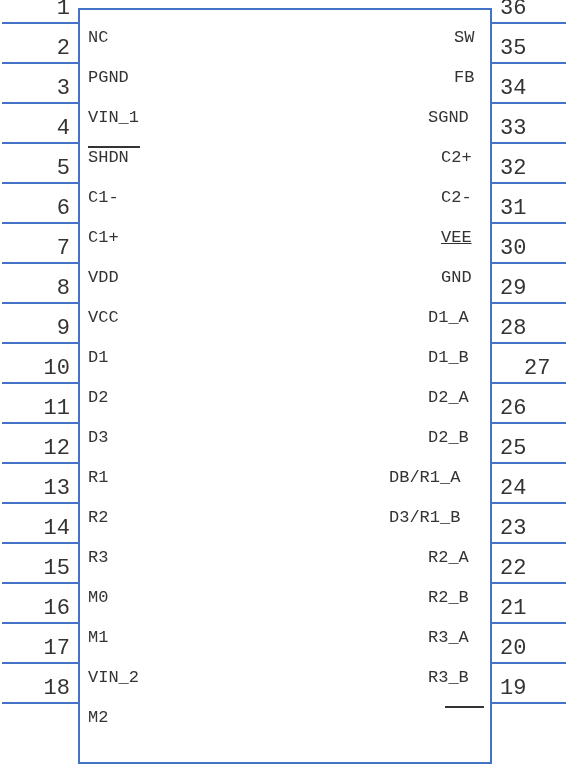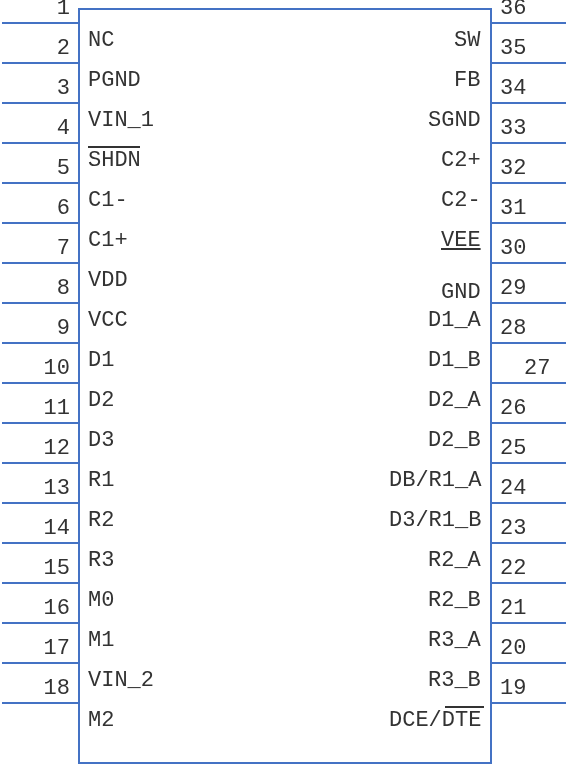--- a/index.html
+++ b/index.html
@@ -33,21 +33,21 @@
     line-height: 1;
   }
   .pin-number.left {
     text-align: right;
   }
   .pin-number.right {
     text-align: left;
   }
   .pin-label {
     position: absolute;
-    font-size: 22px;
+    font-size: 17px;
     color: #333333;
     white-space: nowrap;
   }
   .pin-label.left {
     text-align: left;
   }
   .pin-label.right {
   }
   .overline {
     position: absolute;
@@ -128,21 +128,21 @@
     <div class="pin-number right" style="left: 500px; width: 60px; top: 118px;">33</div>
     <div class="pin-label right" style="left: 441px; width: 43px; top: 148px;">C2+</div>
     <div class="pin-lead" style="left: 492px; top: 182px; width: 74px;"></div>
     <div class="pin-number right" style="left: 500px; width: 60px; top: 158px;">32</div>
     <div class="pin-label right" style="left: 441px; width: 43px; top: 188px;">C2-</div>
     <div class="pin-lead" style="left: 492px; top: 222px; width: 74px;"></div>
     <div class="pin-number right" style="left: 500px; width: 60px; top: 198px;">31</div>
     <div class="pin-label right" style="left: 441px; width: 43px; top: 228px; text-decoration: underline;">VEE</div>
     <div class="pin-lead" style="left: 492px; top: 262px; width: 74px;"></div>
     <div class="pin-number right" style="left: 500px; width: 60px; top: 238px;">30</div>
-    <div class="pin-label right" style="left: 441px; width: 43px; top: 268px; margin-top: 12px;">GND</div>
+    <div class="pin-label right" style="left: 441px; width: 43px; top: 268px;">GND</div>
     <div class="pin-lead" style="left: 492px; top: 302px; width: 74px;"></div>
     <div class="pin-number right" style="left: 500px; width: 60px; top: 278px;">29</div>
     <div class="pin-label right" style="left: 428px; width: 56px; top: 308px;">D1_A</div>
     <div class="pin-lead" style="left: 492px; top: 342px; width: 74px;"></div>
     <div class="pin-number right" style="left: 500px; width: 60px; top: 318px;">28</div>
     <div class="pin-label right" style="left: 428px; width: 56px; top: 348px;">D1_B</div>
     <div class="pin-lead" style="left: 492px; top: 382px; width: 74px;"></div>
     <div class="pin-number right" style="left: 500px; width: 60px; top: 358px; margin-left: 24px;">27</div>
     <div class="pin-label right" style="left: 428px; width: 56px; top: 388px;">D2_A</div>
     <div class="pin-lead" style="left: 492px; top: 422px; width: 74px;"></div>
@@ -161,15 +161,14 @@
     <div class="pin-number right" style="left: 500px; width: 60px; top: 558px;">22</div>
     <div class="pin-label right" style="left: 428px; width: 56px; top: 588px;">R2_B</div>
     <div class="pin-lead" style="left: 492px; top: 622px; width: 74px;"></div>
     <div class="pin-number right" style="left: 500px; width: 60px; top: 598px;">21</div>
     <div class="pin-label right" style="left: 428px; width: 56px; top: 628px;">R3_A</div>
     <div class="pin-lead" style="left: 492px; top: 662px; width: 74px;"></div>
     <div class="pin-number right" style="left: 500px; width: 60px; top: 638px;">20</div>
     <div class="pin-label right" style="left: 428px; width: 56px; top: 668px;">R3_B</div>
     <div class="pin-lead" style="left: 492px; top: 702px; width: 74px;"></div>
     <div class="pin-number right" style="left: 500px; width: 60px; top: 678px;">19</div>
-    <div class="pin-label right" style="left: 389px; width: 95px; top: 708px;">DCE/DTE</div>
     <div class="overline" style="left: 445px; top: 706px; width: 39px;"></div>
   </div>
 
 </body></html>

